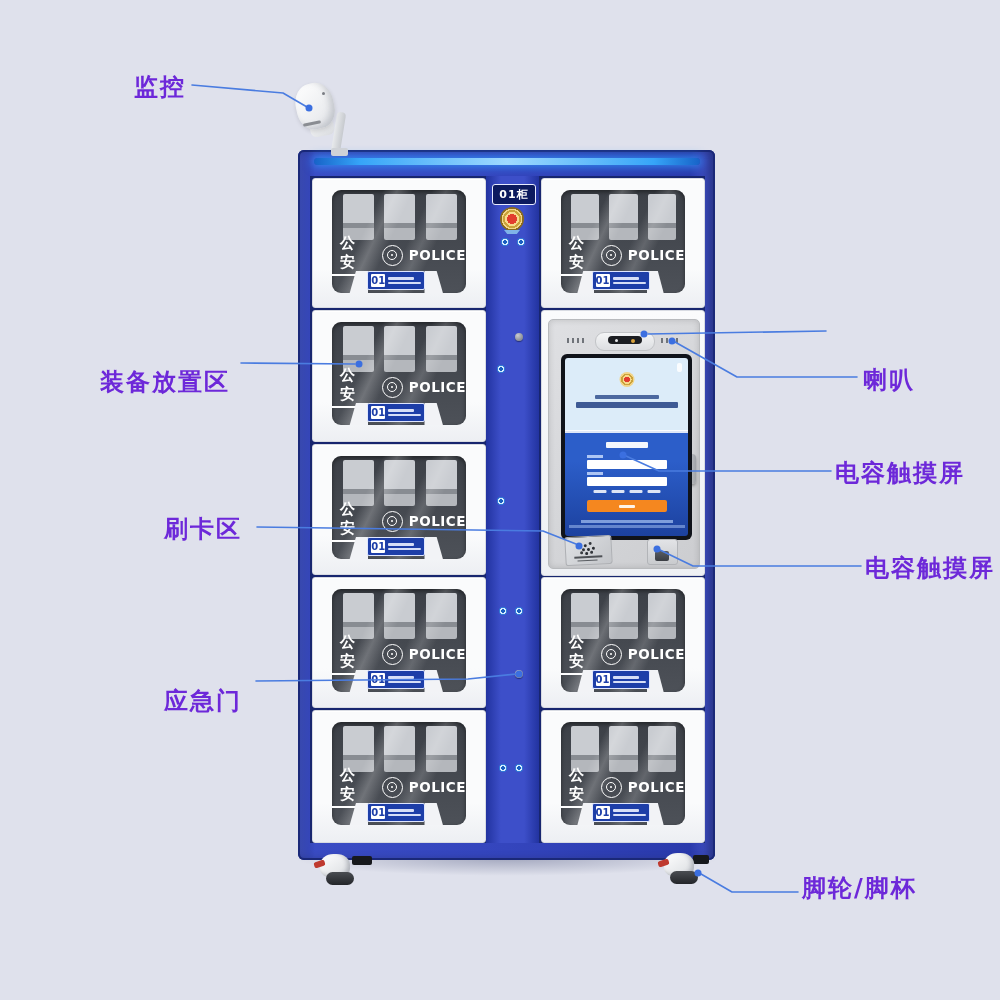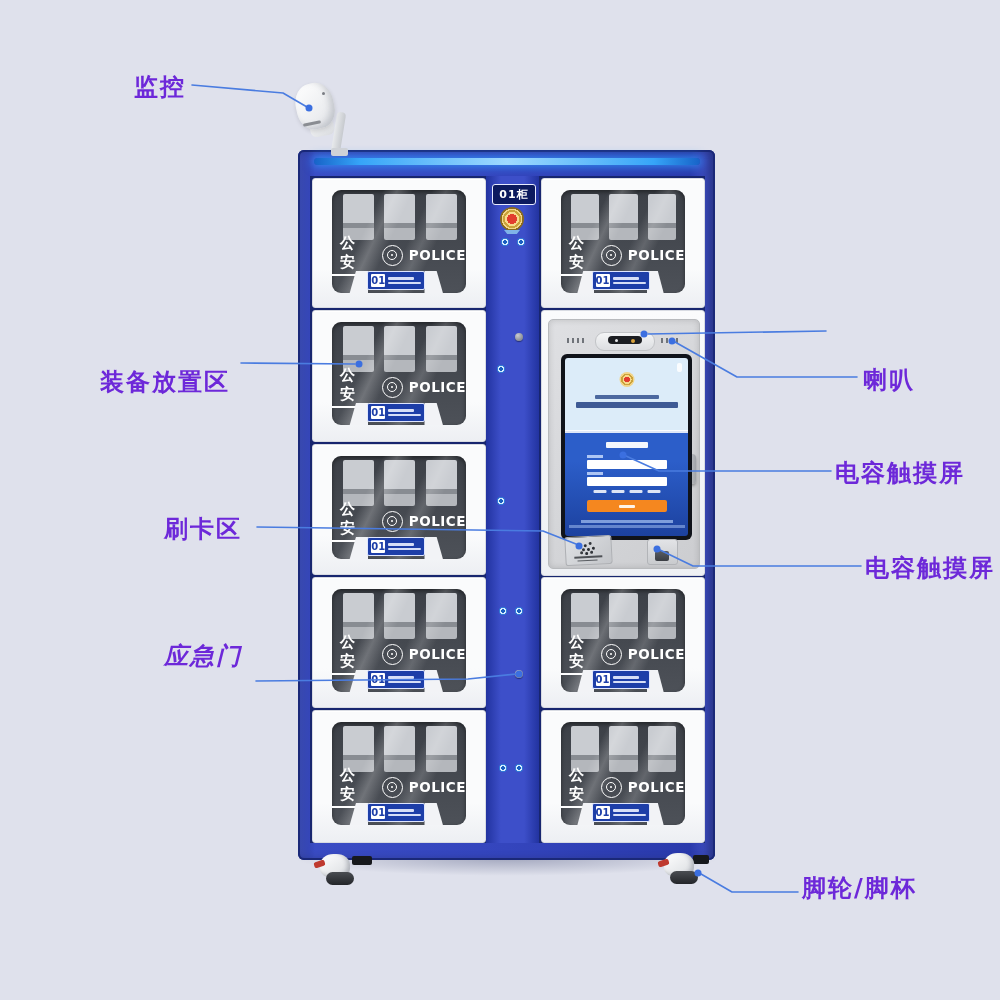--- a/index.html
+++ b/index.html
@@ -413,19 +413,19 @@
         <circle cx="672" cy="341" r="3.5"></circle>
       <circle cx="623" cy="455" r="3.5"></circle>
         <circle cx="657" cy="549" r="3.5"></circle>
       <circle cx="698" cy="873" r="3.5"></circle>
     </g>
   </svg>
 
   <div class="callout" style="left:134px;top:71px;">监控</div>
   <div class="callout" style="left:100px;top:350px;margin-top:16px;">装备放置区</div>
   <div class="callout" style="left:164px;top:513px;">刷卡区</div>
-  <div class="callout" style="left:164px;top:640px;font-style:italic;">应急门</div>
+  <div class="callout" style="left:164px;top:685px;">应急门</div>
   <div class="callout" style="left:863px;top:364px;">喇叭</div>
   <div class="callout" style="left:835px;top:457px;">电容触摸屏</div>
   <div class="callout" style="left:865px;top:552px;">电容触摸屏</div>
   <div class="callout" style="left:802px;top:872px;">脚轮/脚杯</div>
 
 </div>
 
 </body></html>

